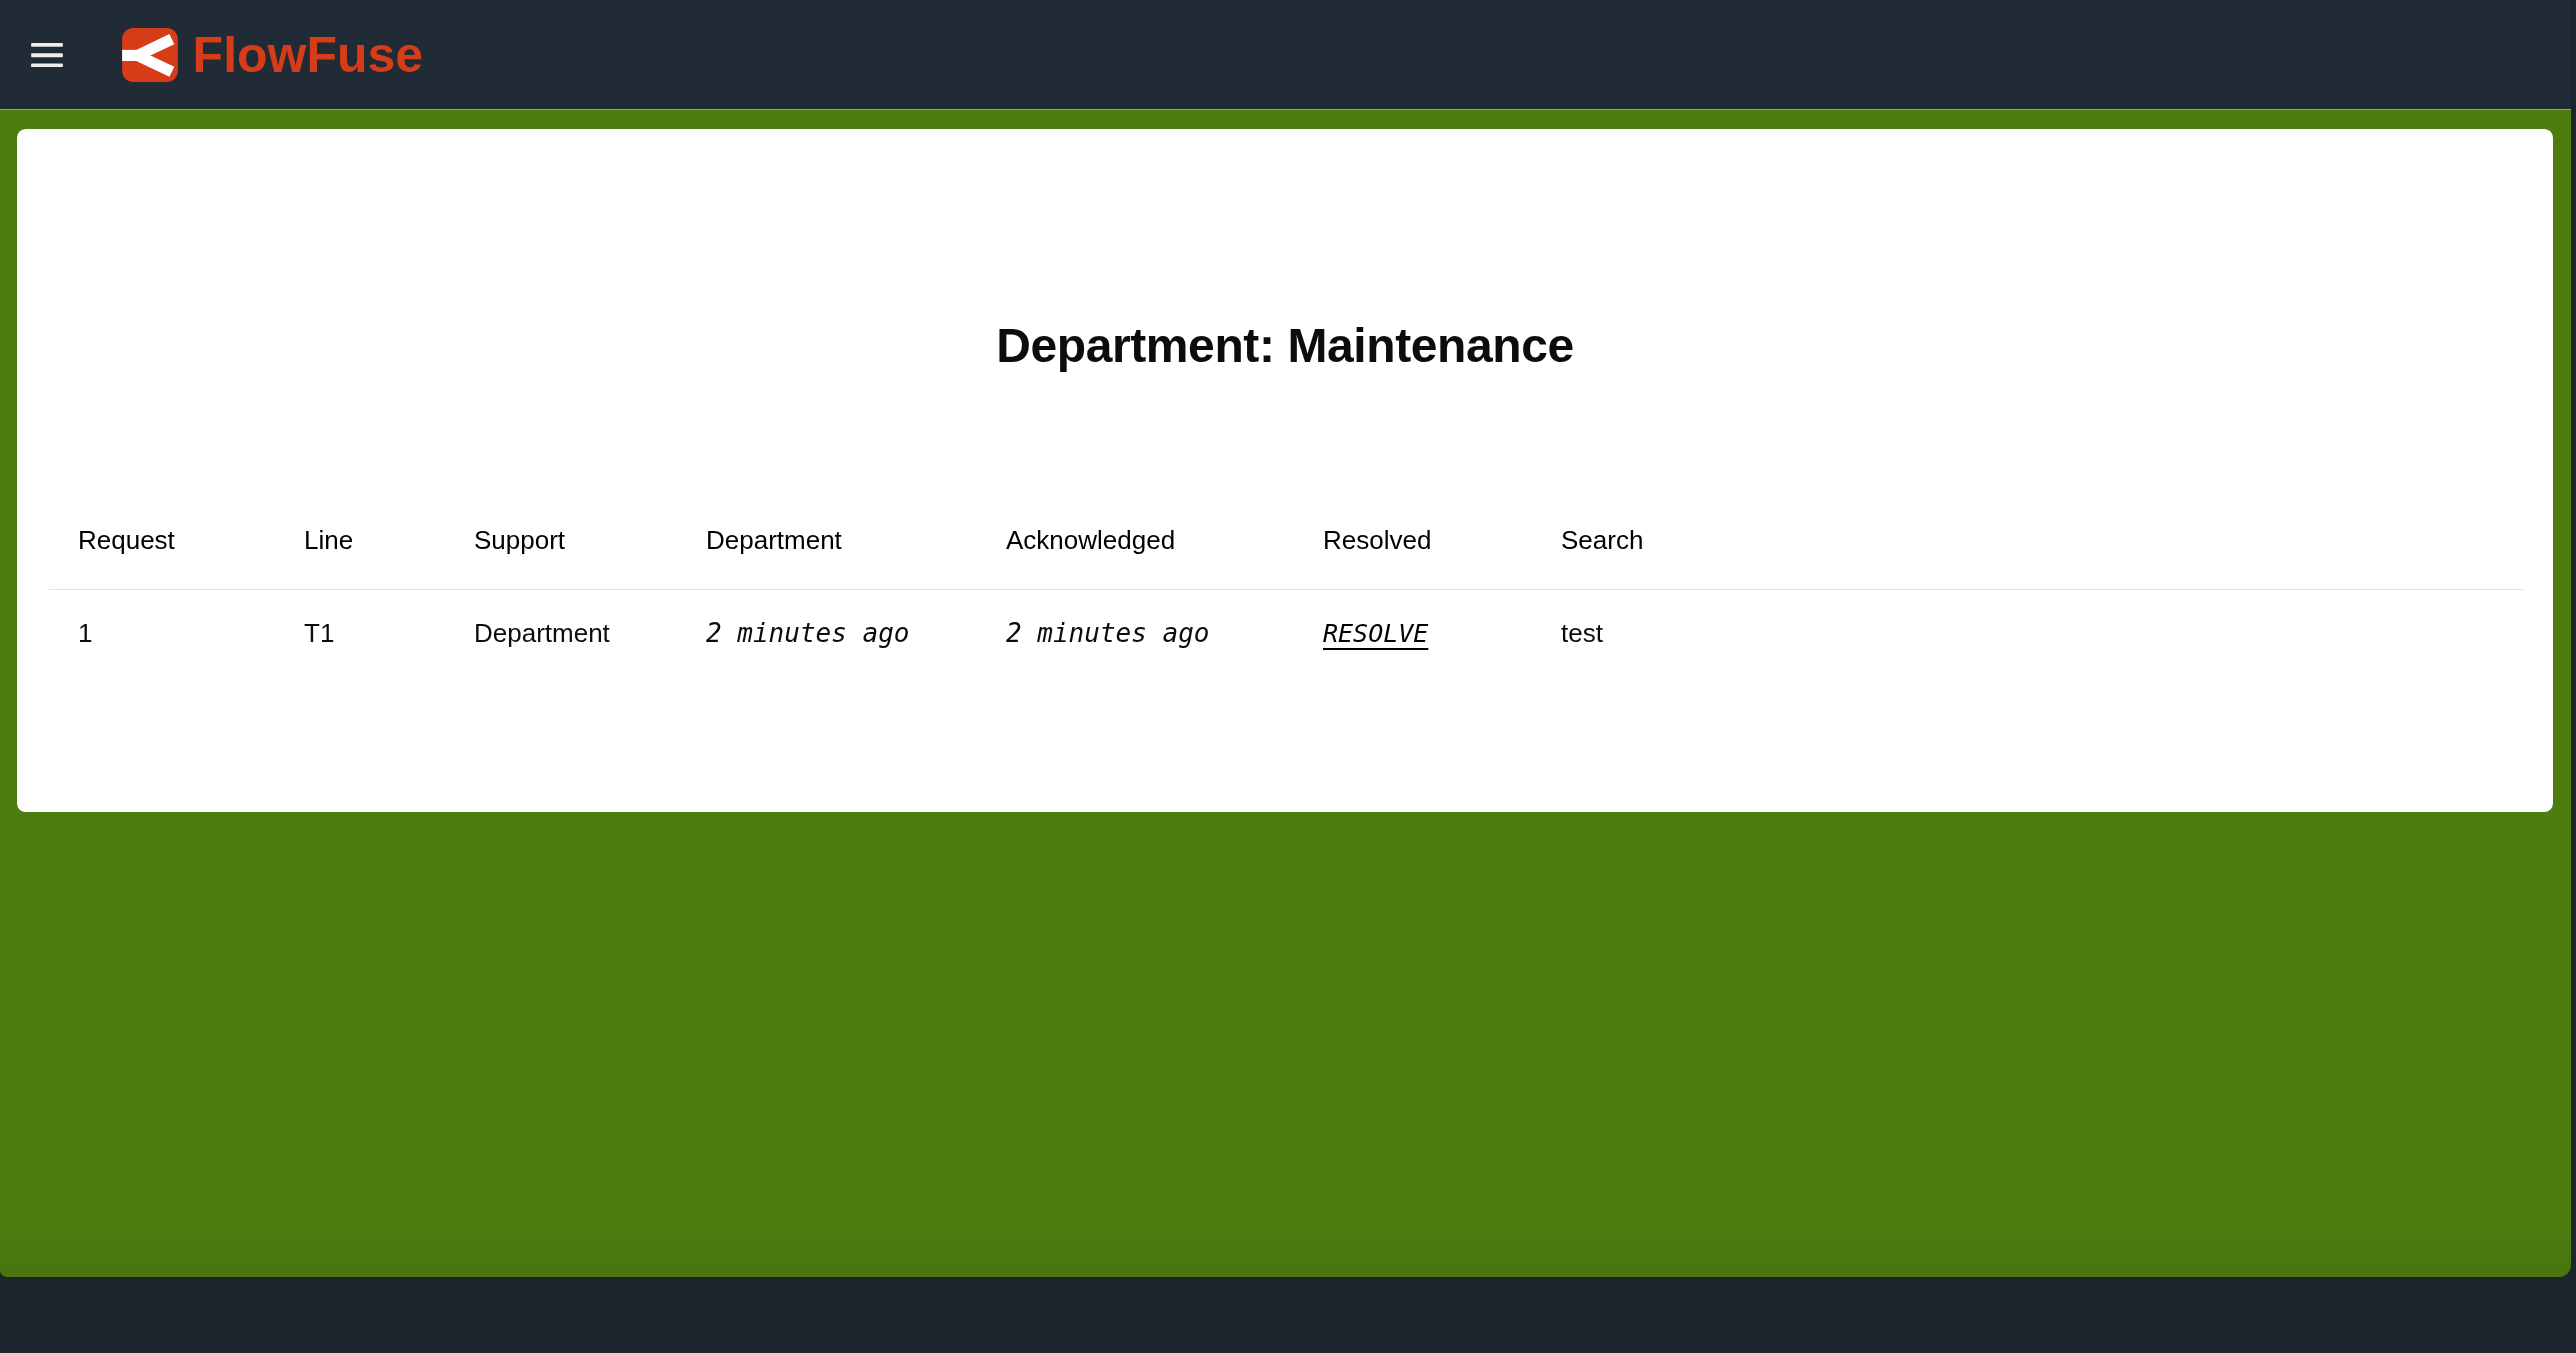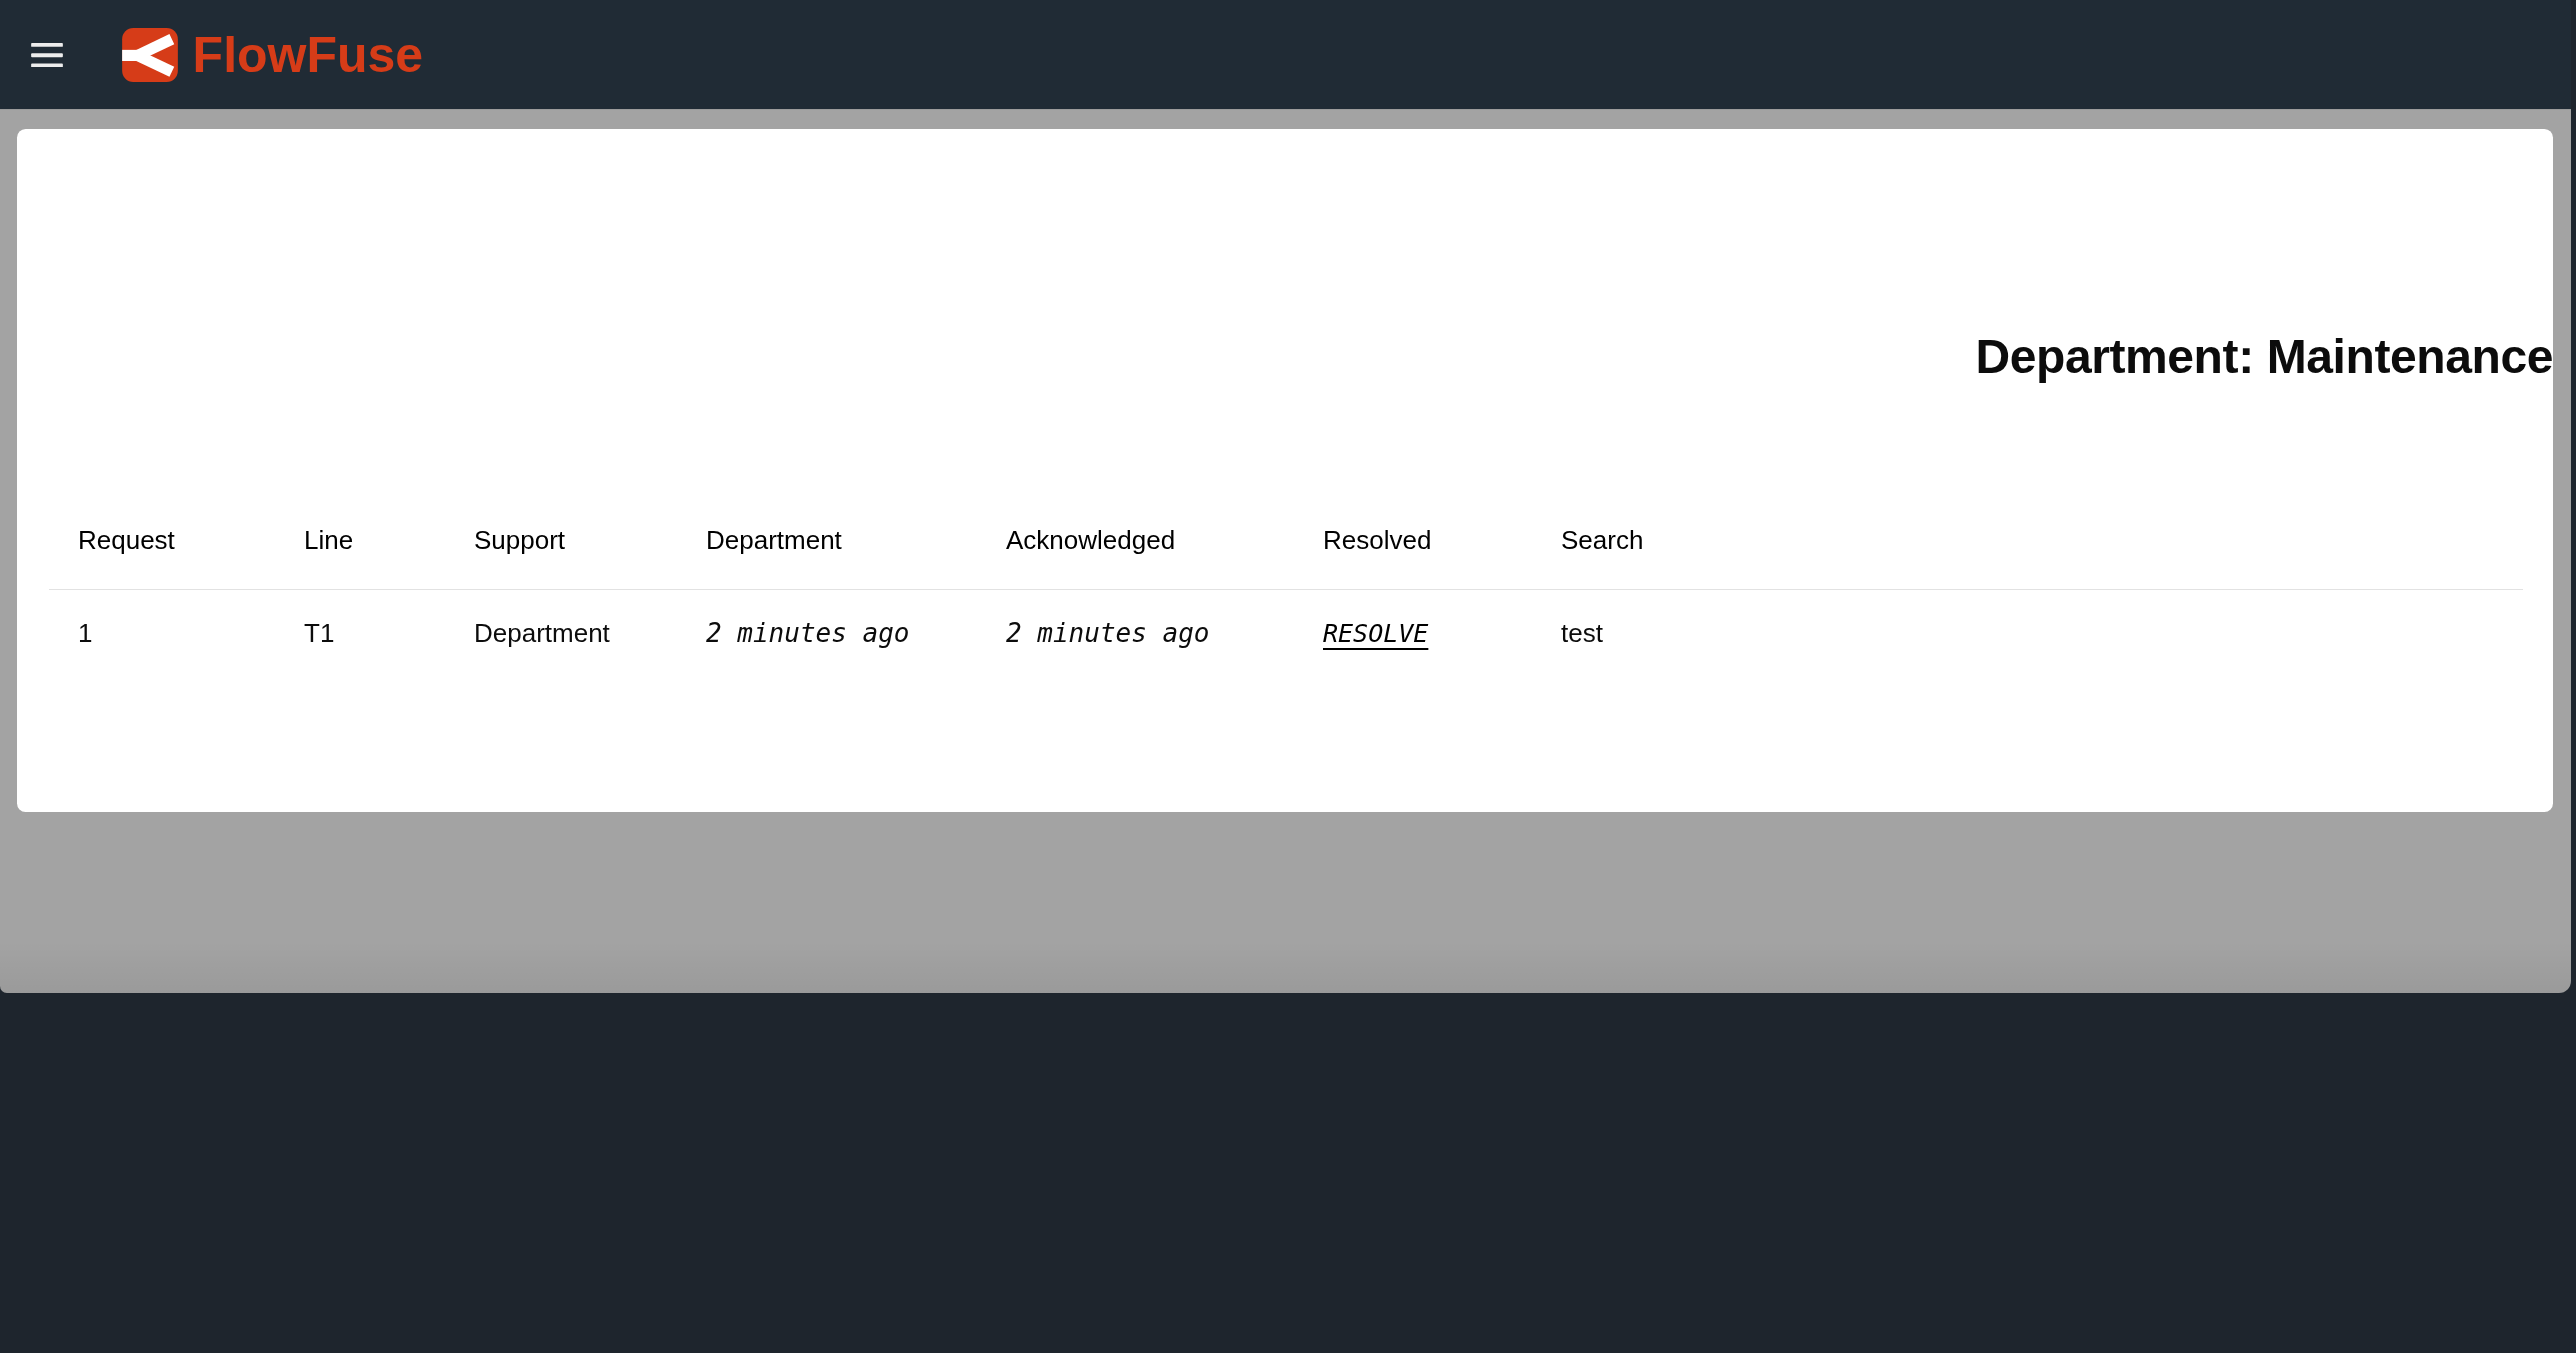--- a/index.html
+++ b/index.html
@@ -5,22 +5,22 @@
   * { margin: 0; padding: 0; box-sizing: border-box; }
   html, body { width: 2576px; height: 1353px; }
   body {
     background: #1e252d; 
     font-family: "Liberation Sans", "DejaVu Sans", sans-serif;
     overflow: hidden;
   }
   .viewport {
     position: relative;
     width: 2571px;
-    height: 993px;
-    background: #a3a3a3;
+    height: 1277px;
+    background: #4d7c0f;
     border-radius: 0 0 12px 6.9px;
     overflow: hidden;
   }
   .viewport::after {
     content: "";
     position: absolute;
     left: 0; right: 0; bottom: 0;
     height: 52px;
     background: linear-gradient(to bottom, rgba(0,0,0,0), rgba(0,0,0,0.055));
     pointer-events: none;
@@ -63,24 +63,24 @@
     position: absolute;
     left: 17px;
     top: 129px;
     width: 2536px;
     height: 683px;
     background: #ffffff;
     border-radius: 8.6px;
   }
   .page-title {
     position: absolute;
-    top: 198px;
+    top: 187px;
     left: 0;
     right: 0;
-    text-align: right;
+    text-align: center;
     font-size: 48px;
     line-height: 59px;
     font-weight: 700;
     letter-spacing: -0.4px;
     color: #0c0c0c;
   }
 
   
   .search-box {
     position: absolute;

